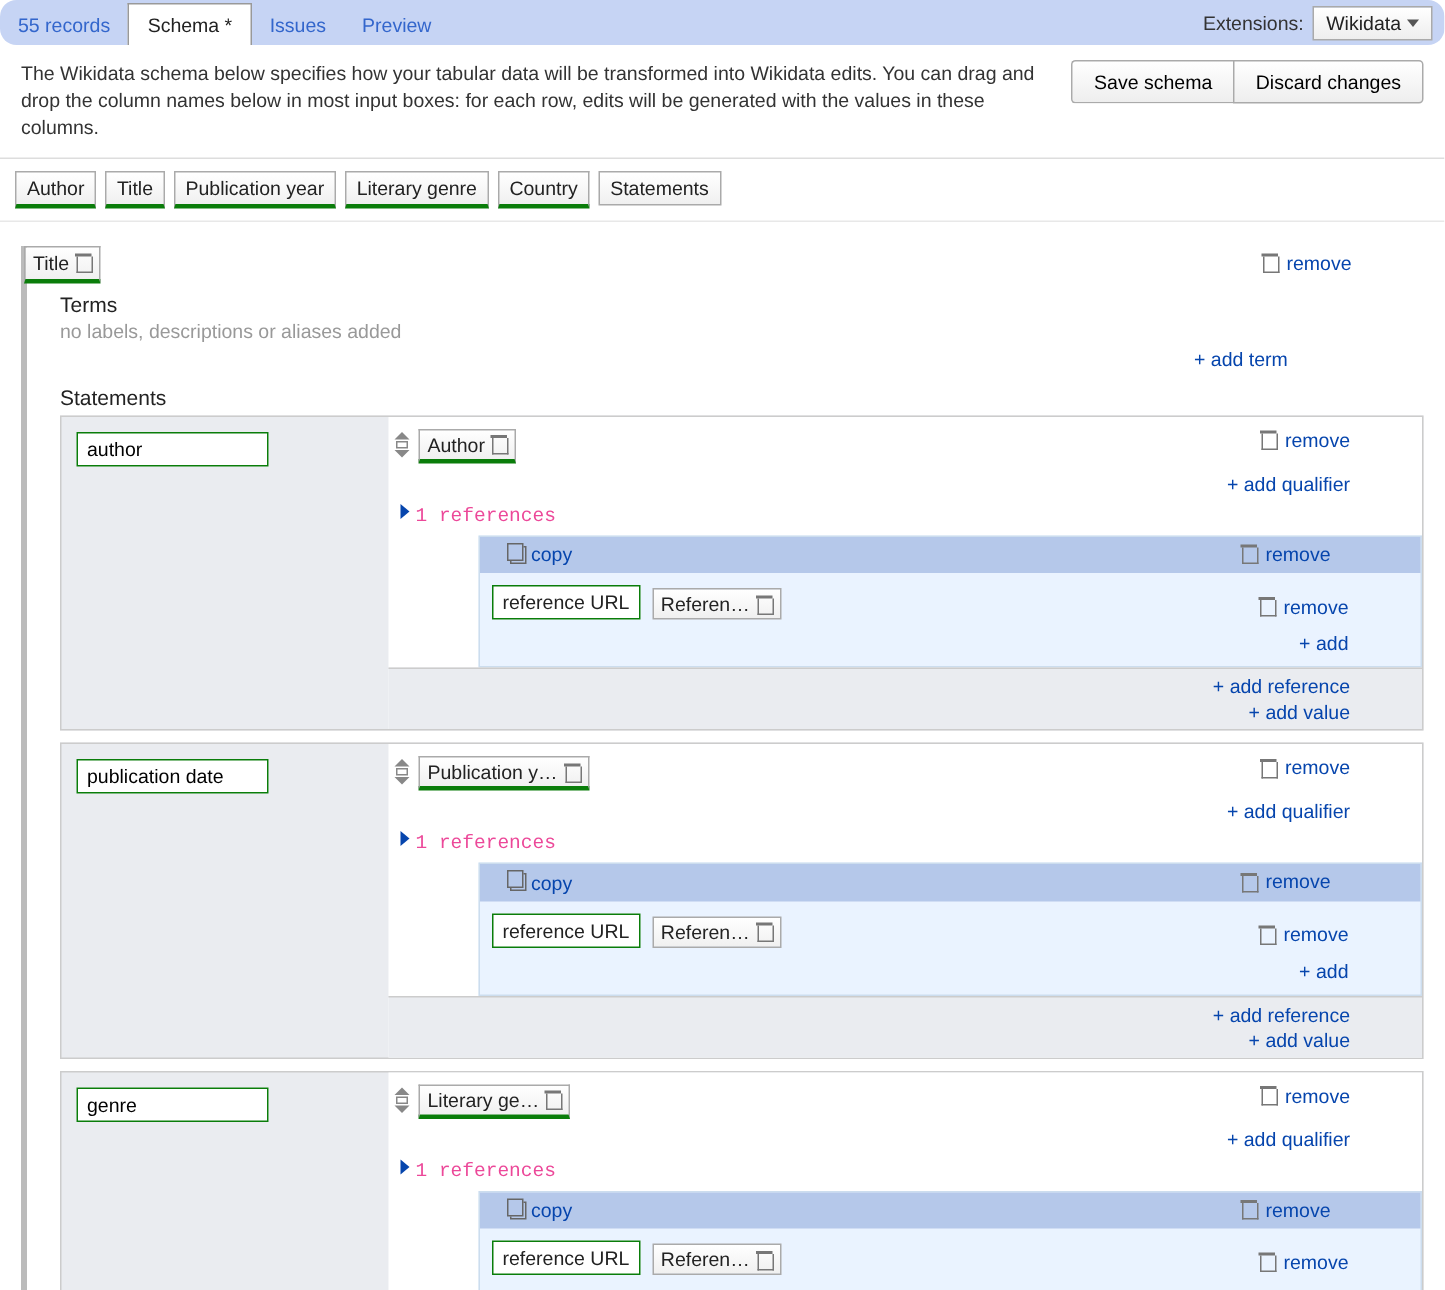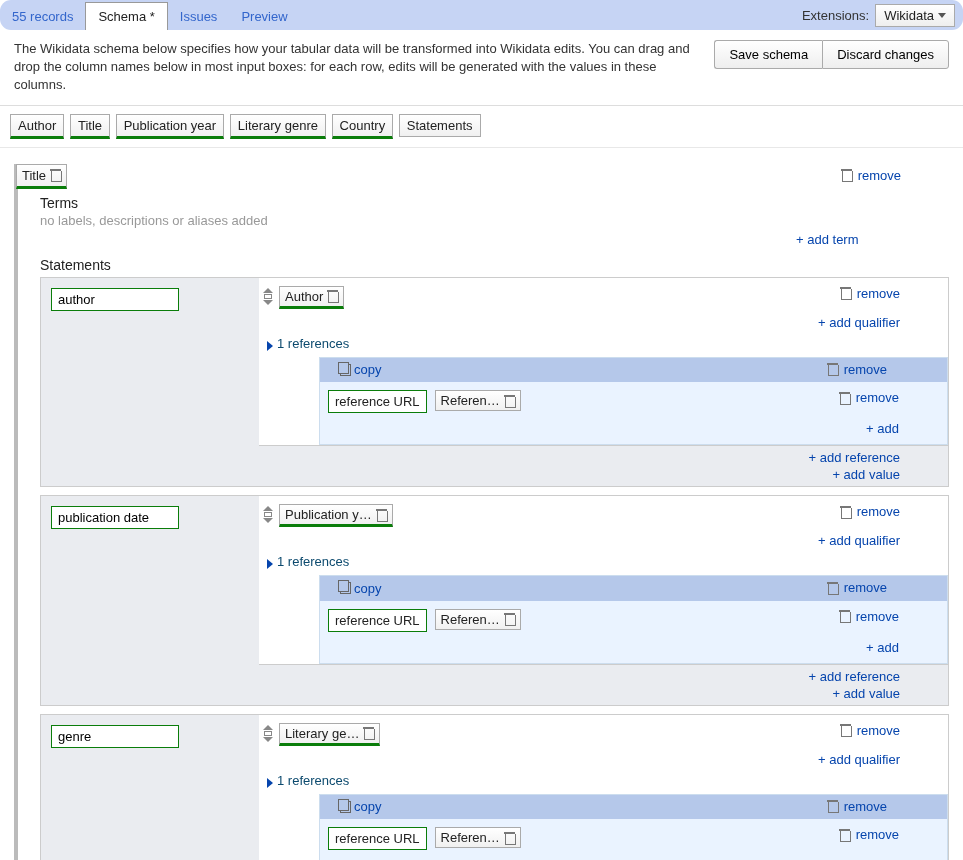--- a/index.html
+++ b/index.html
@@ -50,28 +50,28 @@
 .val-row { display: flex; align-items: flex-start; padding: 8px 0 0 0; }
 .rank { width: 14px; margin: 2px 4px 0 2px; display: flex; flex-direction: column; align-items: center; gap: 1px; }
 .rank .up, .rank .down { width: 0; height: 0; border-left: 5px solid transparent; border-right: 5px solid transparent; }
 .rank .up { border-bottom: 5px solid #888; }
 .rank .down { border-top: 5px solid #888; }
 .rank .mid { width: 8px; height: 5px; border: 1px solid #888; }
 .val-chip { display: inline-flex; align-items: center; background: linear-gradient(#fff, #f0f0f0); border: 1px solid #aaa; border-bottom: 3px solid #0a7d0a; padding: 2px 5px; gap: 4px; font-size: 13px; }
 .val-actions { margin-left: auto; padding-right: 48px; }
 .flex-right { display: flex; justify-content: flex-end; padding-right: 48px; margin-top: 6px; }
 
-.ref-toggle { color: #0c4a6e; cursor: pointer; padding: 6px 0 6px 8px; display: flex; align-items: flex-end; gap: 4px; }
+.ref-toggle { color: #ec4899; cursor: pointer; padding: 6px 0 6px 8px; display: flex; align-items: flex-start; gap: 4px; font-family: Liberation Mono, monospace; }
 .tri { width: 0; height: 0; border-top: 5px solid transparent; border-bottom: 5px solid transparent; border-left: 6px solid #0645ad; display: inline-block; }
 
 .ref-block { background: #eaf3ff; margin: 0 0 0 60px; border: 1px solid #cde; }
 .ref-head { background: #b5c8ea; display: flex; align-items: center; padding: 4px 20px; }
 .copy-icon { width: 11px; height: 12px; border: 1px solid #666; display: inline-block; margin-right: 3px; position: relative; }
 .copy-icon::after { content: ""; position: absolute; top: -3px; left: -3px; width: 9px; height: 10px; border: 1px solid #666; background: #b5c8ea; }
-.ref-body { display: flex; align-items: flex-start; padding: 8px; gap: 8px; }
+.ref-body { display: flex; align-items: flex-end; padding: 8px; gap: 8px; }
 .ref-url-box { border: 1px solid #0a7d0a; padding: 3px 6px; background: #fff; font-size: 13px; }
 .ref-chip { display: inline-flex; align-items: center; background: linear-gradient(#fff, #f0f0f0); border: 1px solid #aaa; padding: 2px 5px; gap: 4px; font-size: 13px; }
 .ref-add { padding: 0 48px 8px 0; text-align: right; }
 
 .footer-links { background: #eaecf0; border-top: 1px solid #ccc; padding: 4px 48px 4px 0; text-align: right; }
 </style>
 </head>
 <body>
 
 <div class="topbar">

